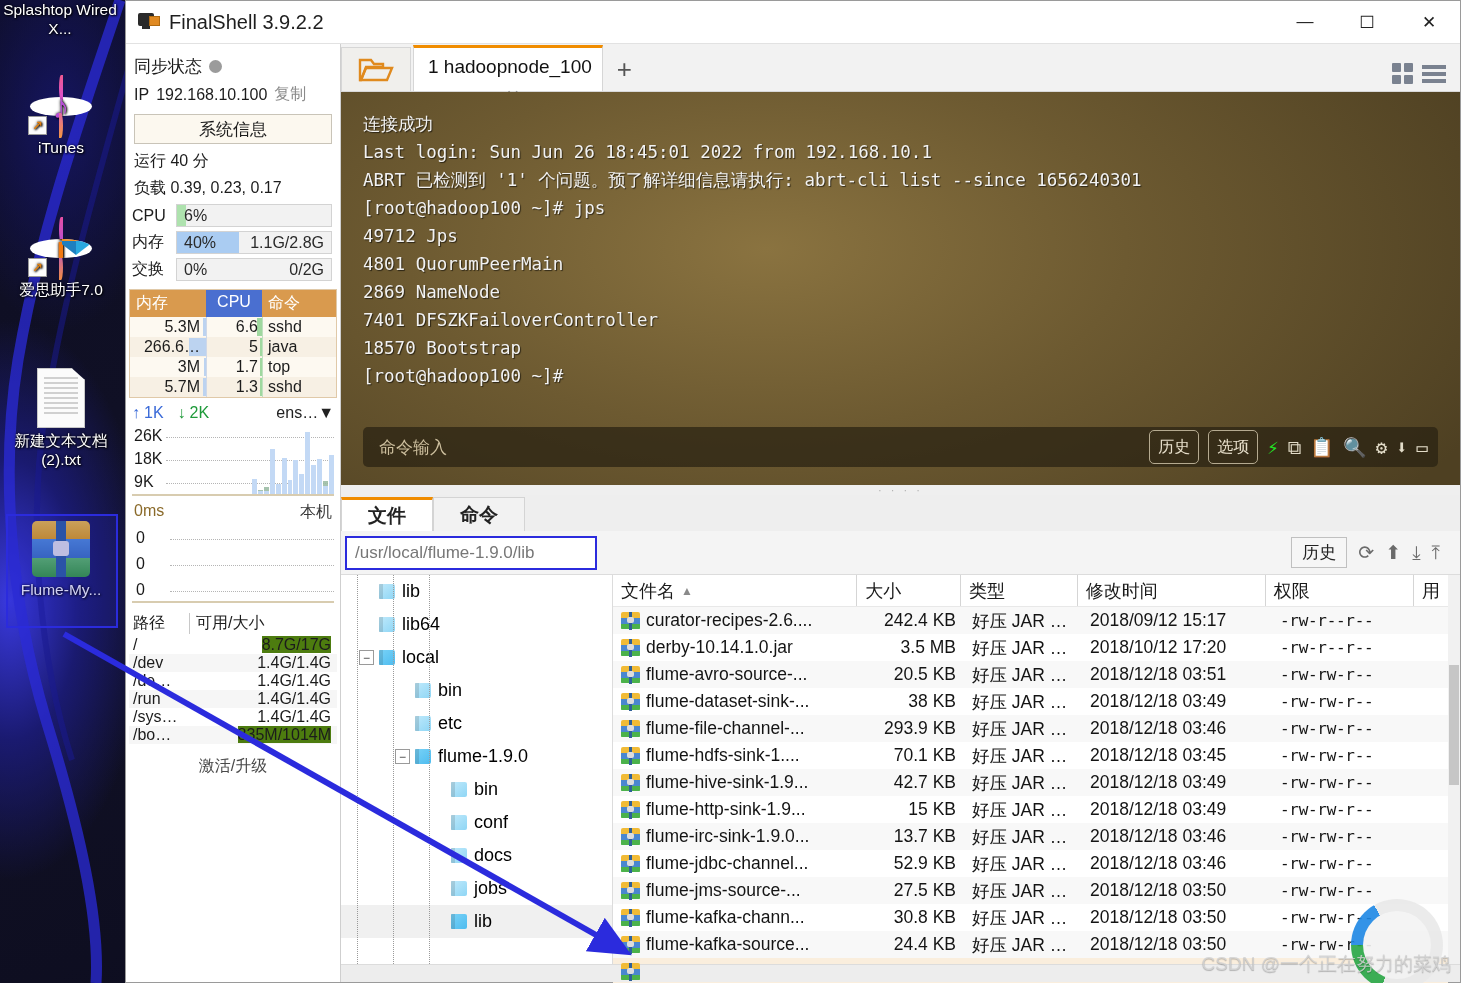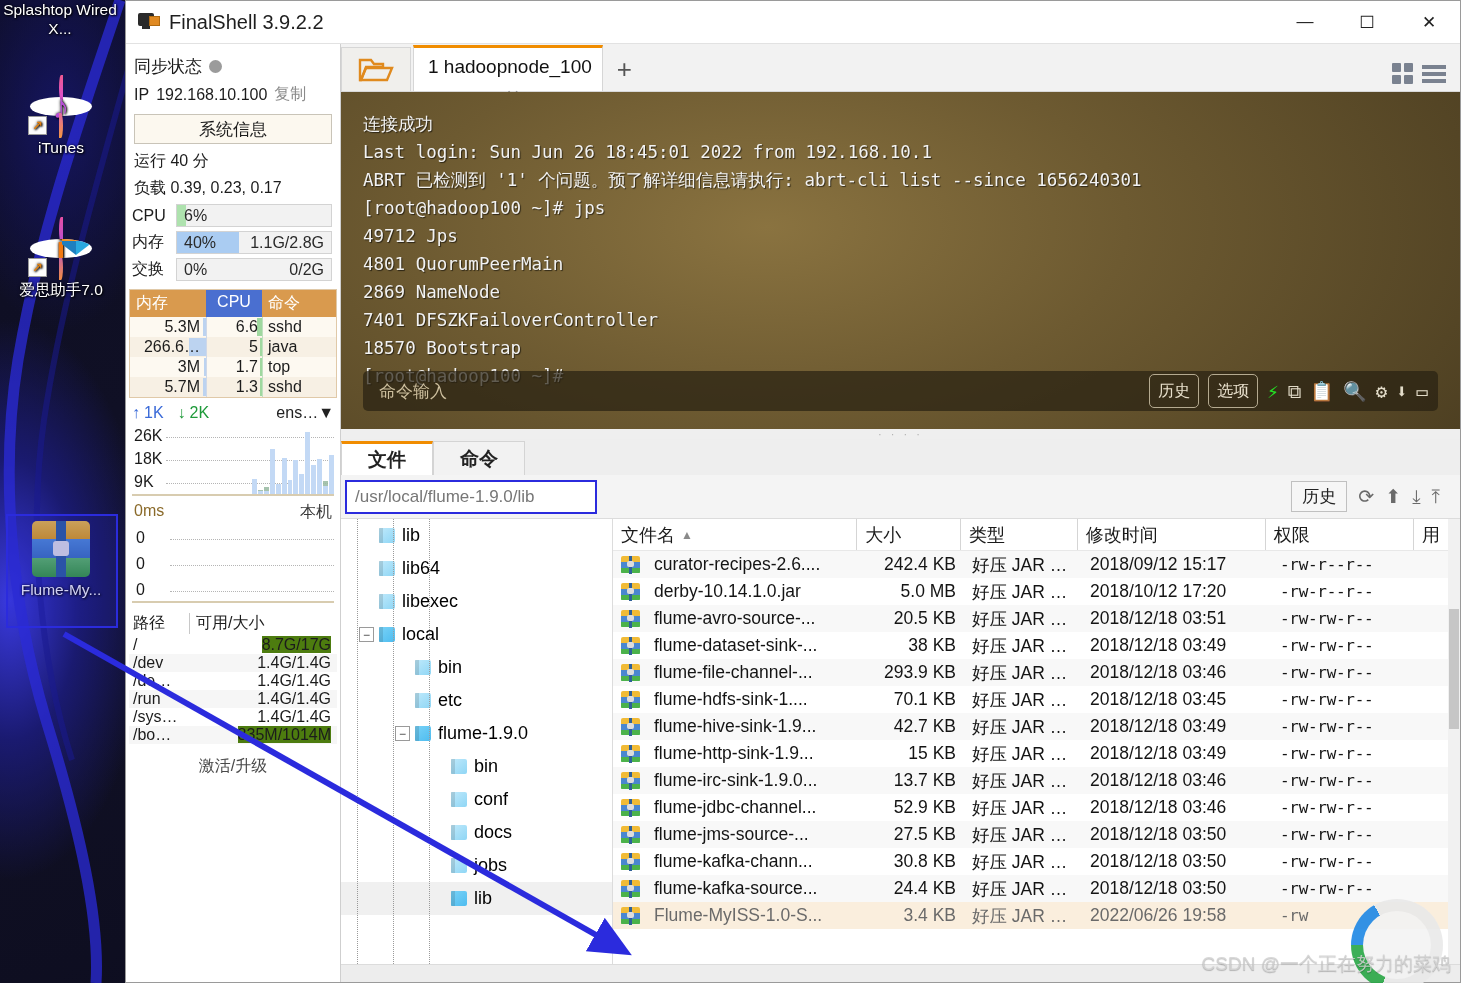--- a/index.html
+++ b/index.html
@@ -215,21 +215,21 @@
   .term-tab .x { color: #8a8a8a; font-size: 17px; margin-left: 6px; }
   #plus-tab { font-size: 26px; color: #555; padding: 0 14px 6px; }
   #tab-right { margin-left: auto; display: flex; align-items: center; gap: 9px; padding: 0 14px 7px; }
   .grid-ic { display: grid; grid-template-columns: 9px 9px; grid-template-rows: 9px 9px; gap: 3px; }
   .grid-ic i { background: #7a8290; border-radius: 1px; }
   .list-ic { display: flex; flex-direction: column; gap: 3px; }
   .list-ic i { width: 24px; height: 4px; background: #7a8290; }
 
   
   #terminal {
-    height: 337px; flex: none; position: relative;
+    height: 393px; flex: none; position: relative;
     background:
       radial-gradient(ellipse 800px 400px at 38% 40%, #8a7340 0%, #6d5a31 45%, #4e4022 100%);
     padding: 18px 14px 0 22px;
     font-family: "DejaVu Sans Mono", "Liberation Mono", monospace;
     font-size: 17.5px; line-height: 28px;
     color: #f2f2f2;
     overflow: hidden;
   }
   #terminal .line { white-space: pre; text-shadow: 1px 1px 1px rgba(0,0,0,0.6); }
   #cmdbar {
@@ -291,21 +291,21 @@
   .col-name { width: 246px; gap: 6px; }
   .col-size { width: 105px; justify-content: flex-start; border-left: 1px solid #d5d5d5; }
   .col-type { width: 118px; border-left: 1px solid #d5d5d5; }
   .col-time { width: 190px; border-left: 1px solid #d5d5d5; }
   .col-perm { width: 150px; border-left: 1px solid #d5d5d5; }
   .col-own { flex: 1; border-left: 1px solid #d5d5d5; }
   .frow { display: flex; height: 27px; align-items: center; font-size: 17.5px; color: #141414; }
   .frow:nth-child(odd) { background: #f8f8f8; }
   .frow.selected { background: #faeedd; color: #6a6a6a; }
   .frow > div { padding: 0 8px; height: 100%; display: flex; align-items: center; overflow: hidden; white-space: nowrap; }
-  .frow .col-name { gap: 14px; }
+  .frow .col-name { gap: 6px; }
   .frow .col-size { justify-content: flex-end; }
   .frow .col-size, .frow .col-type, .frow .col-time, .frow .col-perm, .frow .col-own { border-left: none; }
   .ziprow {
     width: 19px; height: 18px; flex: none; position: relative; border-radius: 2px; overflow: hidden;
   }
   .ziprow .z1{position:absolute;left:0;top:0;width:100%;height:36%;background:#f1bb36;}
   .ziprow .z2{position:absolute;left:0;top:36%;width:100%;height:32%;background:#4a87d0;}
   .ziprow .z3{position:absolute;left:0;top:68%;width:100%;height:32%;background:#4bb24b;}
   .ziprow .zc{position:absolute;left:40%;top:0;width:20%;height:100%;background:#2f6098;}
   .ziprow .zl{position:absolute;left:33%;top:33%;width:34%;height:30%;background:#ddd;border-radius:2px;}
@@ -354,20 +354,33 @@
   </div>
 
   <div class="desk-icon" style="left:1px; top:220px;">
     <span class="glyph" style="position:relative;width:62px;">
       <span class="aisi-ic"><span class="inner">i<span class="shield"></span></span></span>
       <span class="shortcut-arrow">↗</span>
     </span>
     <span class="label">爱思助手7.0</span>
   </div>
 
+  <div class="desk-icon" style="left:1px; top:368px;">
+    <span class="glyph txt-ic">
+      <i></i>
+        <i></i>
+        <i></i>
+        <i></i>
+        <i></i>
+        <i></i>
+        <i></i>
+        <i></i>
+    </span>
+    <span class="label">新建文本文档 (2).txt</span>
+  </div>
 
   <div class="desk-icon" style="left:1px; top:521px;">
     <span class="glyph rar-ic">
       <span class="band b1"></span>
         <span class="band b2"></span>
         <span class="band b3"></span>
       <span class="clip"></span>
         <span class="lock"></span>
     </span>
     <span class="label">Flume-My...</span>
@@ -664,26 +677,20 @@
                 <span>lib</span>
               </div>
               <div class="tnode">
                 <span class="spacer" style="width:14px"></span>
                 <span style="width:15px;display:inline-block"></span>
                 <span class="fold"></span>
                 <span>lib64</span>
               </div>
               <div class="tnode">
                 <span class="spacer" style="width:14px"></span>
-                <span style="width:15px;display:inline-block"></span>
-                <span class="fold"></span>
-                <span>libexec</span>
-              </div>
-              <div class="tnode">
-                <span class="spacer" style="width:14px"></span>
                 <span class="expander">−</span>
                 <span class="fold open"></span>
                 <span>local</span>
               </div>
               <div class="tnode">
                 <span class="spacer" style="width:50px"></span>
                 <span style="width:15px;display:inline-block"></span>
                 <span class="fold"></span>
                 <span>bin</span>
               </div>
@@ -768,21 +775,21 @@
                   <div class="col-name">
                     <span class="ziprow">
                       <span class="z1"></span>
                       <span class="z2"></span>
                       <span class="z3"></span>
                       <span class="zc"></span>
                       <span class="zl"></span>
                     </span>
                     <span>derby-10.14.1.0.jar</span>
                   </div>
-                  <div class="col-size">5.0 MB</div>
+                  <div class="col-size">3.5 MB</div>
                   <div class="col-type">好压 JAR …</div>
                   <div class="col-time">2018/10/12 17:20</div>
                   <div class="col-perm perm">-rw-r--r--</div>
                   <div class="col-own"></div>
                 </div>
                 <div class="frow">
                   <div class="col-name">
                     <span class="ziprow">
                       <span class="z1"></span>
                       <span class="z2"></span>

